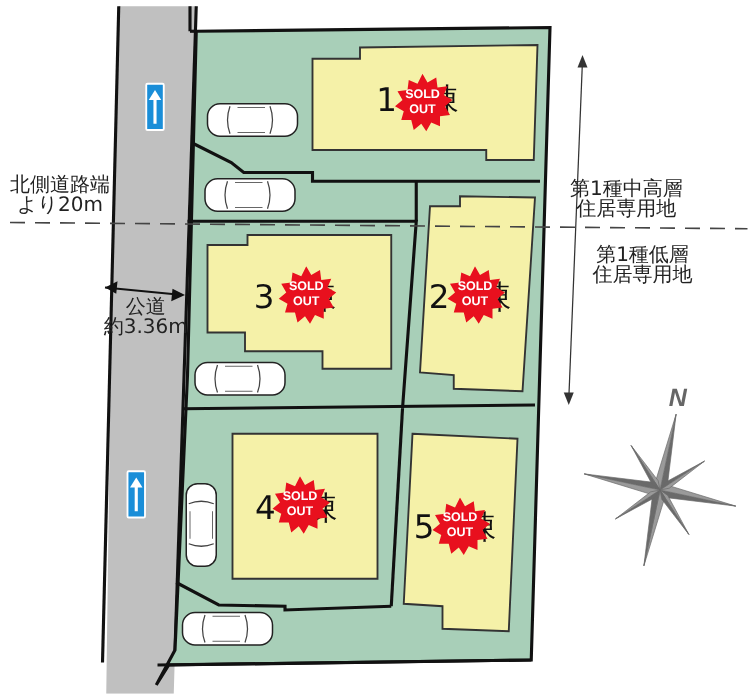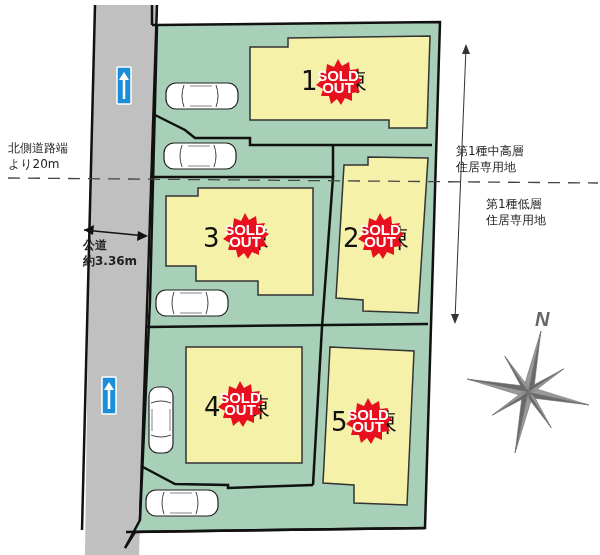--- a/index.html
+++ b/index.html
@@ -1,26 +1,26 @@
 <!DOCTYPE html>
 <html><head>
 <meta charset="utf-8">
 <style>
   html, body { margin:0; padding:0; background:#ffffff; }
   body { width:600px; height:555px; position:relative; overflow:hidden;
          font-family:"DejaVu Sans", "Liberation Sans", sans-serif; }
   svg { position:absolute; left:0; top:0; }
-  .lbl { position:absolute; font-size:12px; color:#222; line-height:16px; white-space:nowrap; }
+  .lbl { position:absolute; font-size:16px; color:#222; line-height:16px; white-space:nowrap; text-align:center; }
   .lot-num { position:absolute; font-size:26px; color:#111; line-height:28px; display:flex; align-items:center; }
   .lot-num .n { width:22px; text-align:left; }
   .lot-num .k { margin-left:18px; }
   .badge { position:absolute; width:48px; height:48px; }
   .badge svg { position:absolute; left:0; top:0; }
   .badge .t { position:absolute; left:0; top:11px; width:48px; text-align:center; color:#fff;
-              font-family:"Liberation Sans", sans-serif; font-weight:bold; font-size:15px; line-height:12px; }
+              font-family:"Liberation Sans", sans-serif; font-weight:bold; font-size:10px; line-height:12px; }
   .north { position:absolute; font-family:"Liberation Sans", sans-serif; font-style:italic; font-weight:bold;
            font-size:20px; color:#666; }
 </style>
 </head>
 <body>
 
 <svg width="600" height="555" viewBox="0 0 600 555">
   <defs>
     <g id="car-h">
       <rect x="0" y="0" width="72" height="26" rx="10" fill="#fff" stroke="#222" stroke-width="1.2"></rect>
@@ -111,26 +111,26 @@
 <div class="north" style="left:535px;top:308px;">N</div>
 
 <div class="lbl" style="left:8px;top:140px;">
   <div>北側道路端</div>
   <div>より20m</div>
 </div>
 <div class="lbl" style="left:456px;top:143px;">
   <div>第1種中高層</div>
   <div>住居専用地</div>
 </div>
-<div class="lbl" style="left:486px;top:196px;">
+<div class="lbl" style="left:474px;top:196px;">
   <div>第1種低層</div>
   <div>住居専用地</div>
 </div>
 
-<div class="lbl" style="left:83px;top:237px;font-weight:bold;">
+<div class="lbl" style="left:83px;top:237px;">
   <div>公道</div>
   <div>約3.36m</div>
 </div>
 
 <div class="lot-num" style="left:301px;top:67px;">
   <span class="n">1</span>
   <span class="k">棟</span>
 </div>
 <div class="lot-num" style="left:343px;top:224px;">
   <span class="n">2</span>

